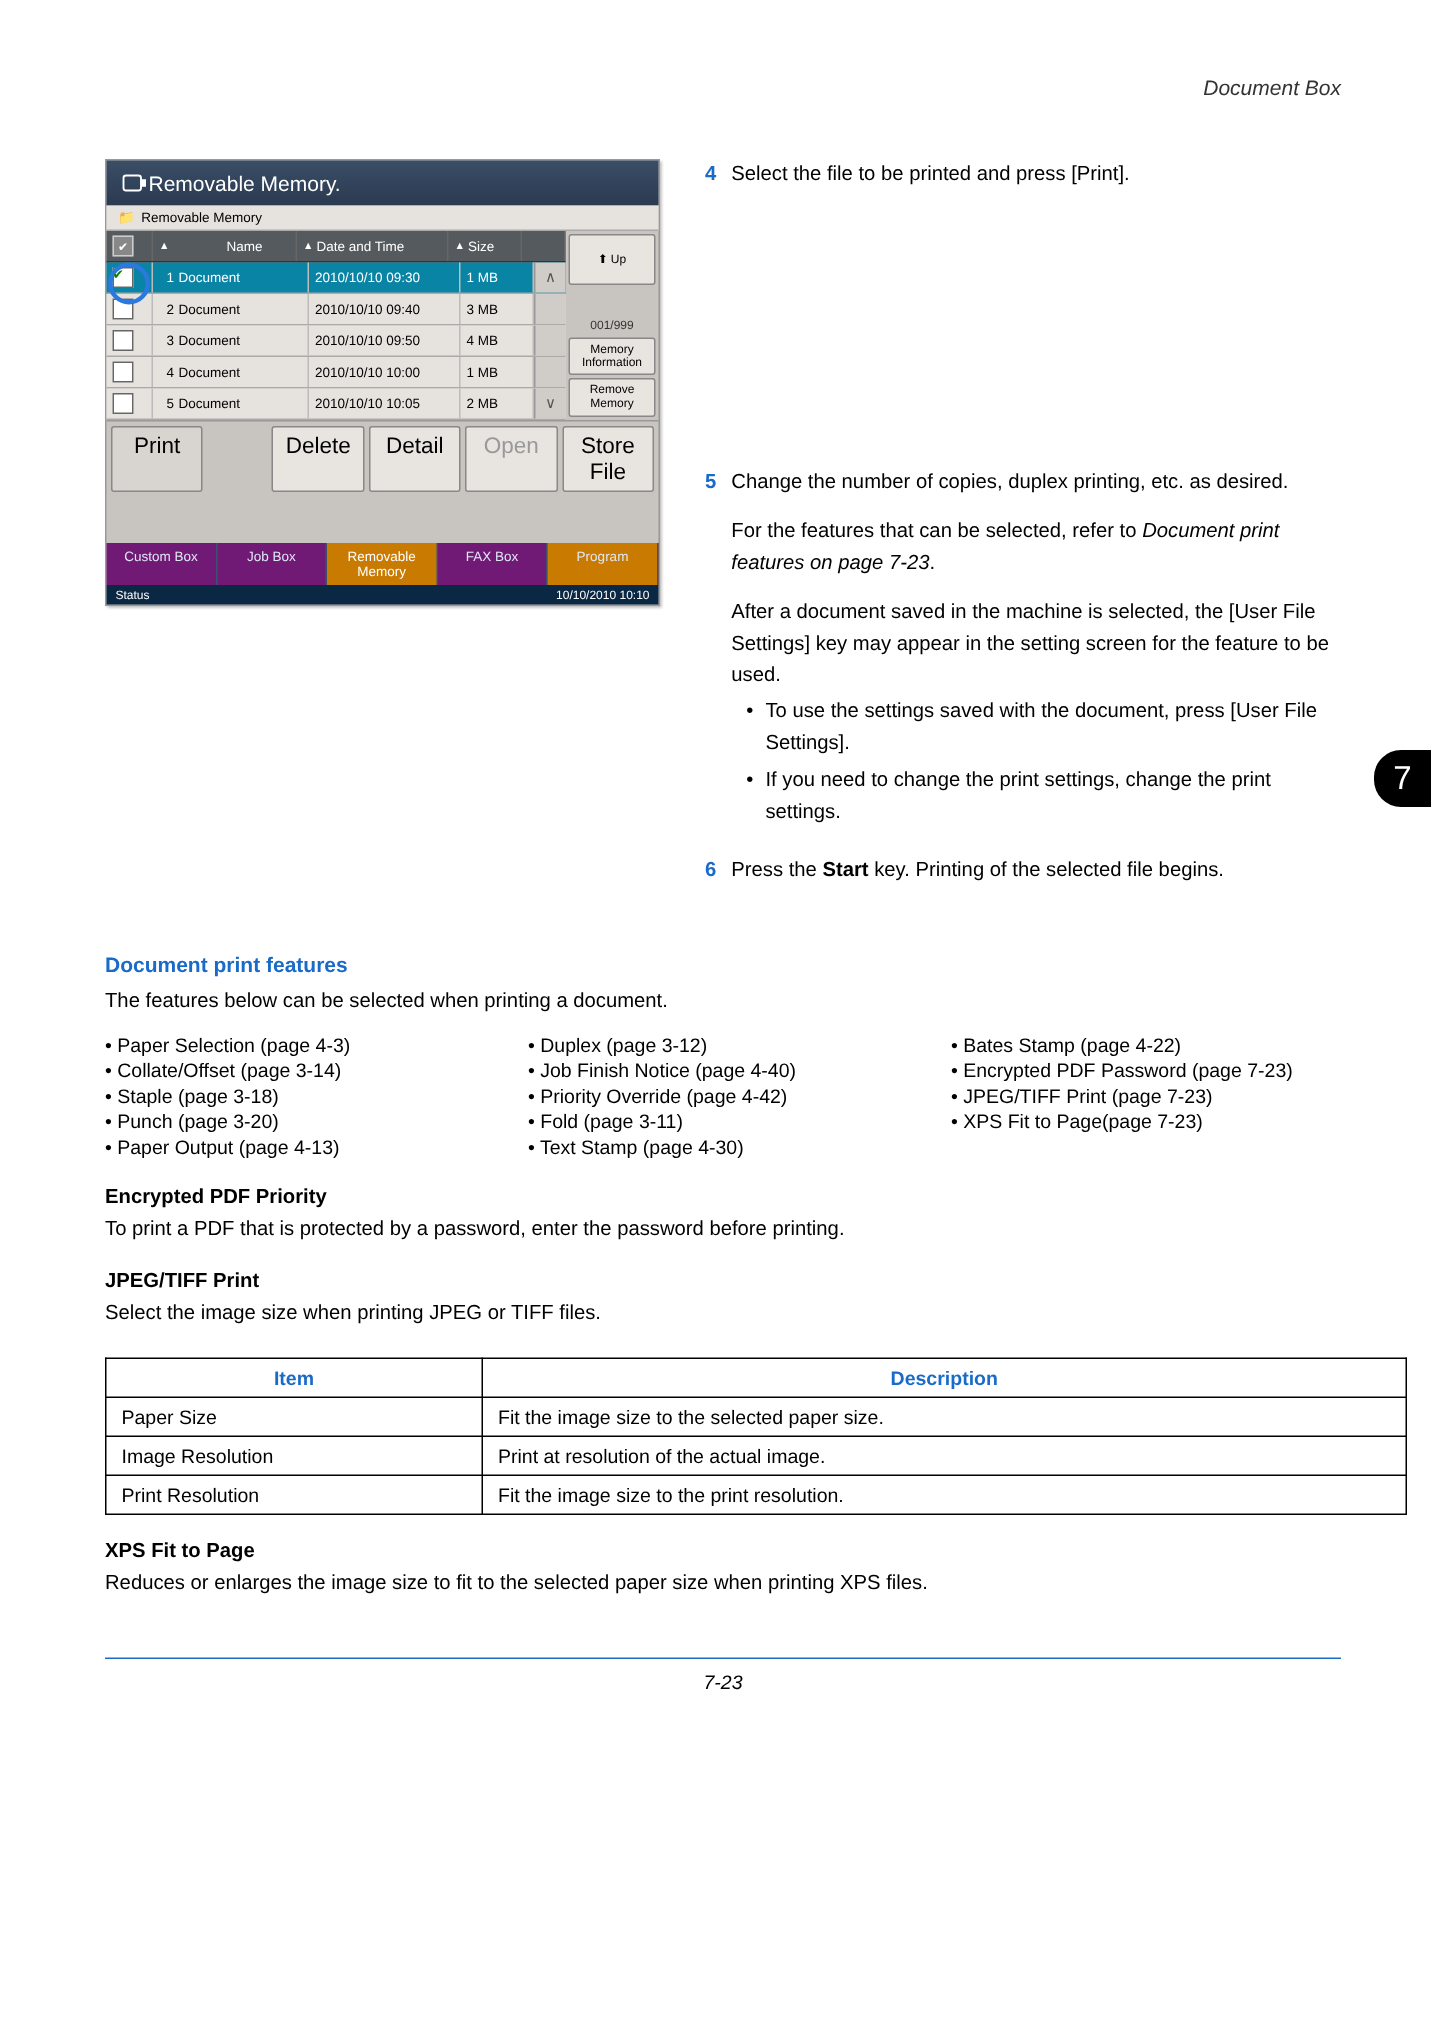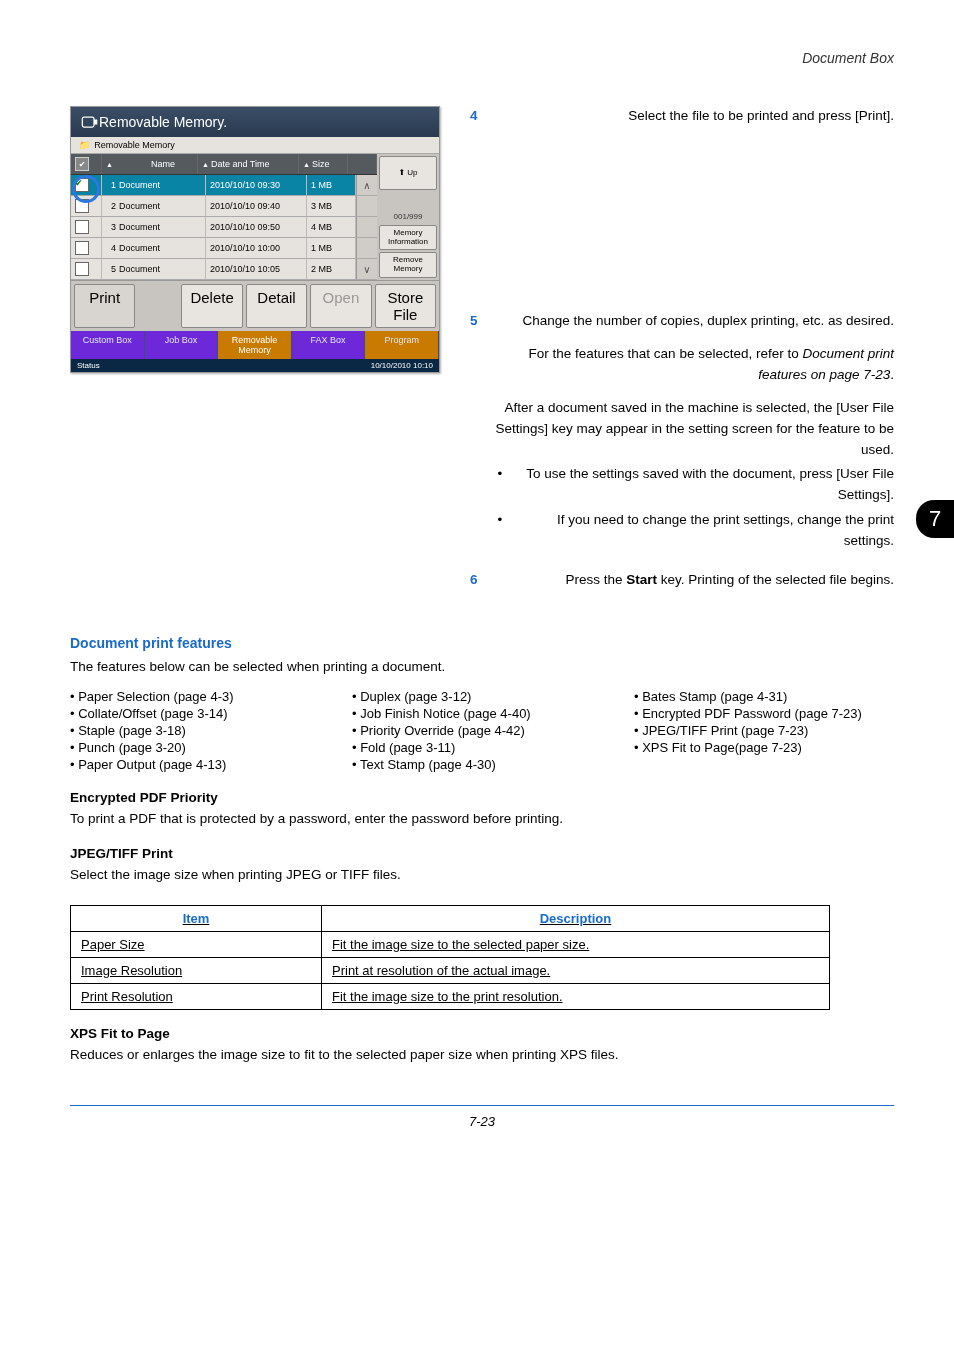--- a/index.html
+++ b/index.html
@@ -39,21 +39,21 @@
   }
   .two-col {
     display: flex;
     align-items: flex-start;
     gap: 30px;
   }
   .col-left { width: 370px; flex-shrink: 0; }
   .col-right { flex: 1; }
   .step-num { color: #1a6bc9; font-weight: bold; margin-right: 10px; }
   .step-row { display: flex; font-size: 13.5px; line-height: 1.55; margin-bottom: 14px; }
-  .step-row .txt { flex: 1; text-align: right; }
+  .step-row .txt { flex: 1; }
   .italic { font-style: italic; }
   .sub-bullet { display:flex; margin: 4px 0 4px 10px; font-size: 13.5px; }
   .sub-bullet .dot { margin-right: 8px; }
 
   
   .panel {
     border: 1px solid #999;
     background: #c8c4c0;
     font-size: 10px;
     box-shadow: 1px 1px 2px rgba(0,0,0,0.3);
@@ -101,35 +101,35 @@
   .scroll-cell{width:20px;background:#d0ccc8;display:flex;align-items:center;justify-content:center;border-left:1px solid #999;}
   .side-btn{background:#e8e4e0;border:1px solid #888;font-size:8px;text-align:center;padding:3px 1px;border-radius:2px;line-height:1.1;}
   .side-btn.up{min-height:26px;display:flex;align-items:center;justify-content:center;gap:2px;}
   .side-count{font-size:8px;text-align:center;color:#333;padding:2px 0;}
 
   .bottom-btns{display:flex;padding:3px;gap:3px;border-top:1px solid #999;}
   .bbtn{flex:1;background:#e8e4e0;border:1px solid #888;font-size:15px;text-align:center;padding:4px 2px;border-radius:2px;}
   .bbtn.disabled{color:#999;}
   .bbtn.print{background:#d8d4d0; position:relative;}
 
-  .tab-row{display:flex;background:#6d28d9;}
+  .tab-row{display:flex;background:#701a75;margin-top:31px;}
   .ttab{flex:1;color:#e0e8f4;font-size:9px;text-align:center;padding:4px 2px;border-right:1px solid #3a5070;}
   .ttab.active{background:#c97a00;color:#fff;}
   .ttab.program{background:#c97a00;}
 
   .status-row{background:#0a2744;color:#fff;font-size:8px;display:flex;justify-content:space-between;padding:2px 6px;}
 
   h3.feat { color:#1a6bc9; font-size:14px; margin:30px 0 6px 0; font-weight:bold;}
   .body-p { font-size:13.5px; margin:0 0 10px 0; line-height:1.5;}
   .feat-cols { display:flex; gap:22px; font-size:13px; }
   .feat-col { flex:1; }
   .feat-col div { margin:2px 0; }
 
   h4.sub { font-size:13.5px; font-weight:bold; margin:16px 0 4px 0;}
-  table.info { border-collapse:collapse; width:760px; margin-top:20px;text-decoration:underline;}
+  table.info { border-collapse:collapse; width:868px; margin-top:20px;}
   table.info th, table.info td { border:1px solid #000; padding:5px 10px; font-size:13px; text-align:left;}
   table.info th { color:#1a6bc9; text-align:center; font-weight:bold;}
   .col-item{width:230px;}
 
   .footer-line{border-top:1px solid #1a6bc9;margin-top:40px;}
   .footer-num{text-align:center;font-size:13px;font-style:italic;padding-top:8px;}
   .tri{font-size:7px;}
 </style>
 </head>
 <body>
@@ -321,21 +321,21 @@
         <div>• Paper Output (page 4-13)</div>
       </div>
     <div class="feat-col" id="fcol2">
         <div>• Duplex (page 3-12)</div>
         <div>• Job Finish Notice (page 4-40)</div>
         <div>• Priority Override (page 4-42)</div>
         <div>• Fold (page 3-11)</div>
         <div>• Text Stamp (page 4-30)</div>
       </div>
     <div class="feat-col" id="fcol3">
-        <div>• Bates Stamp (page 4-31)</div>
+        <div>• Bates Stamp (page 4-22)</div>
         <div>• Encrypted PDF Password (page 7-23)</div>
         <div>• JPEG/TIFF Print (page 7-23)</div>
         <div>• XPS Fit to Page(page 7-23)</div>
       </div>
   </div>
 
   <h4 class="sub">Encrypted PDF Priority</h4>
   <p class="body-p">To print a PDF that is protected by a password, enter the password before printing.</p>
 
   <h4 class="sub">JPEG/TIFF Print</h4>

